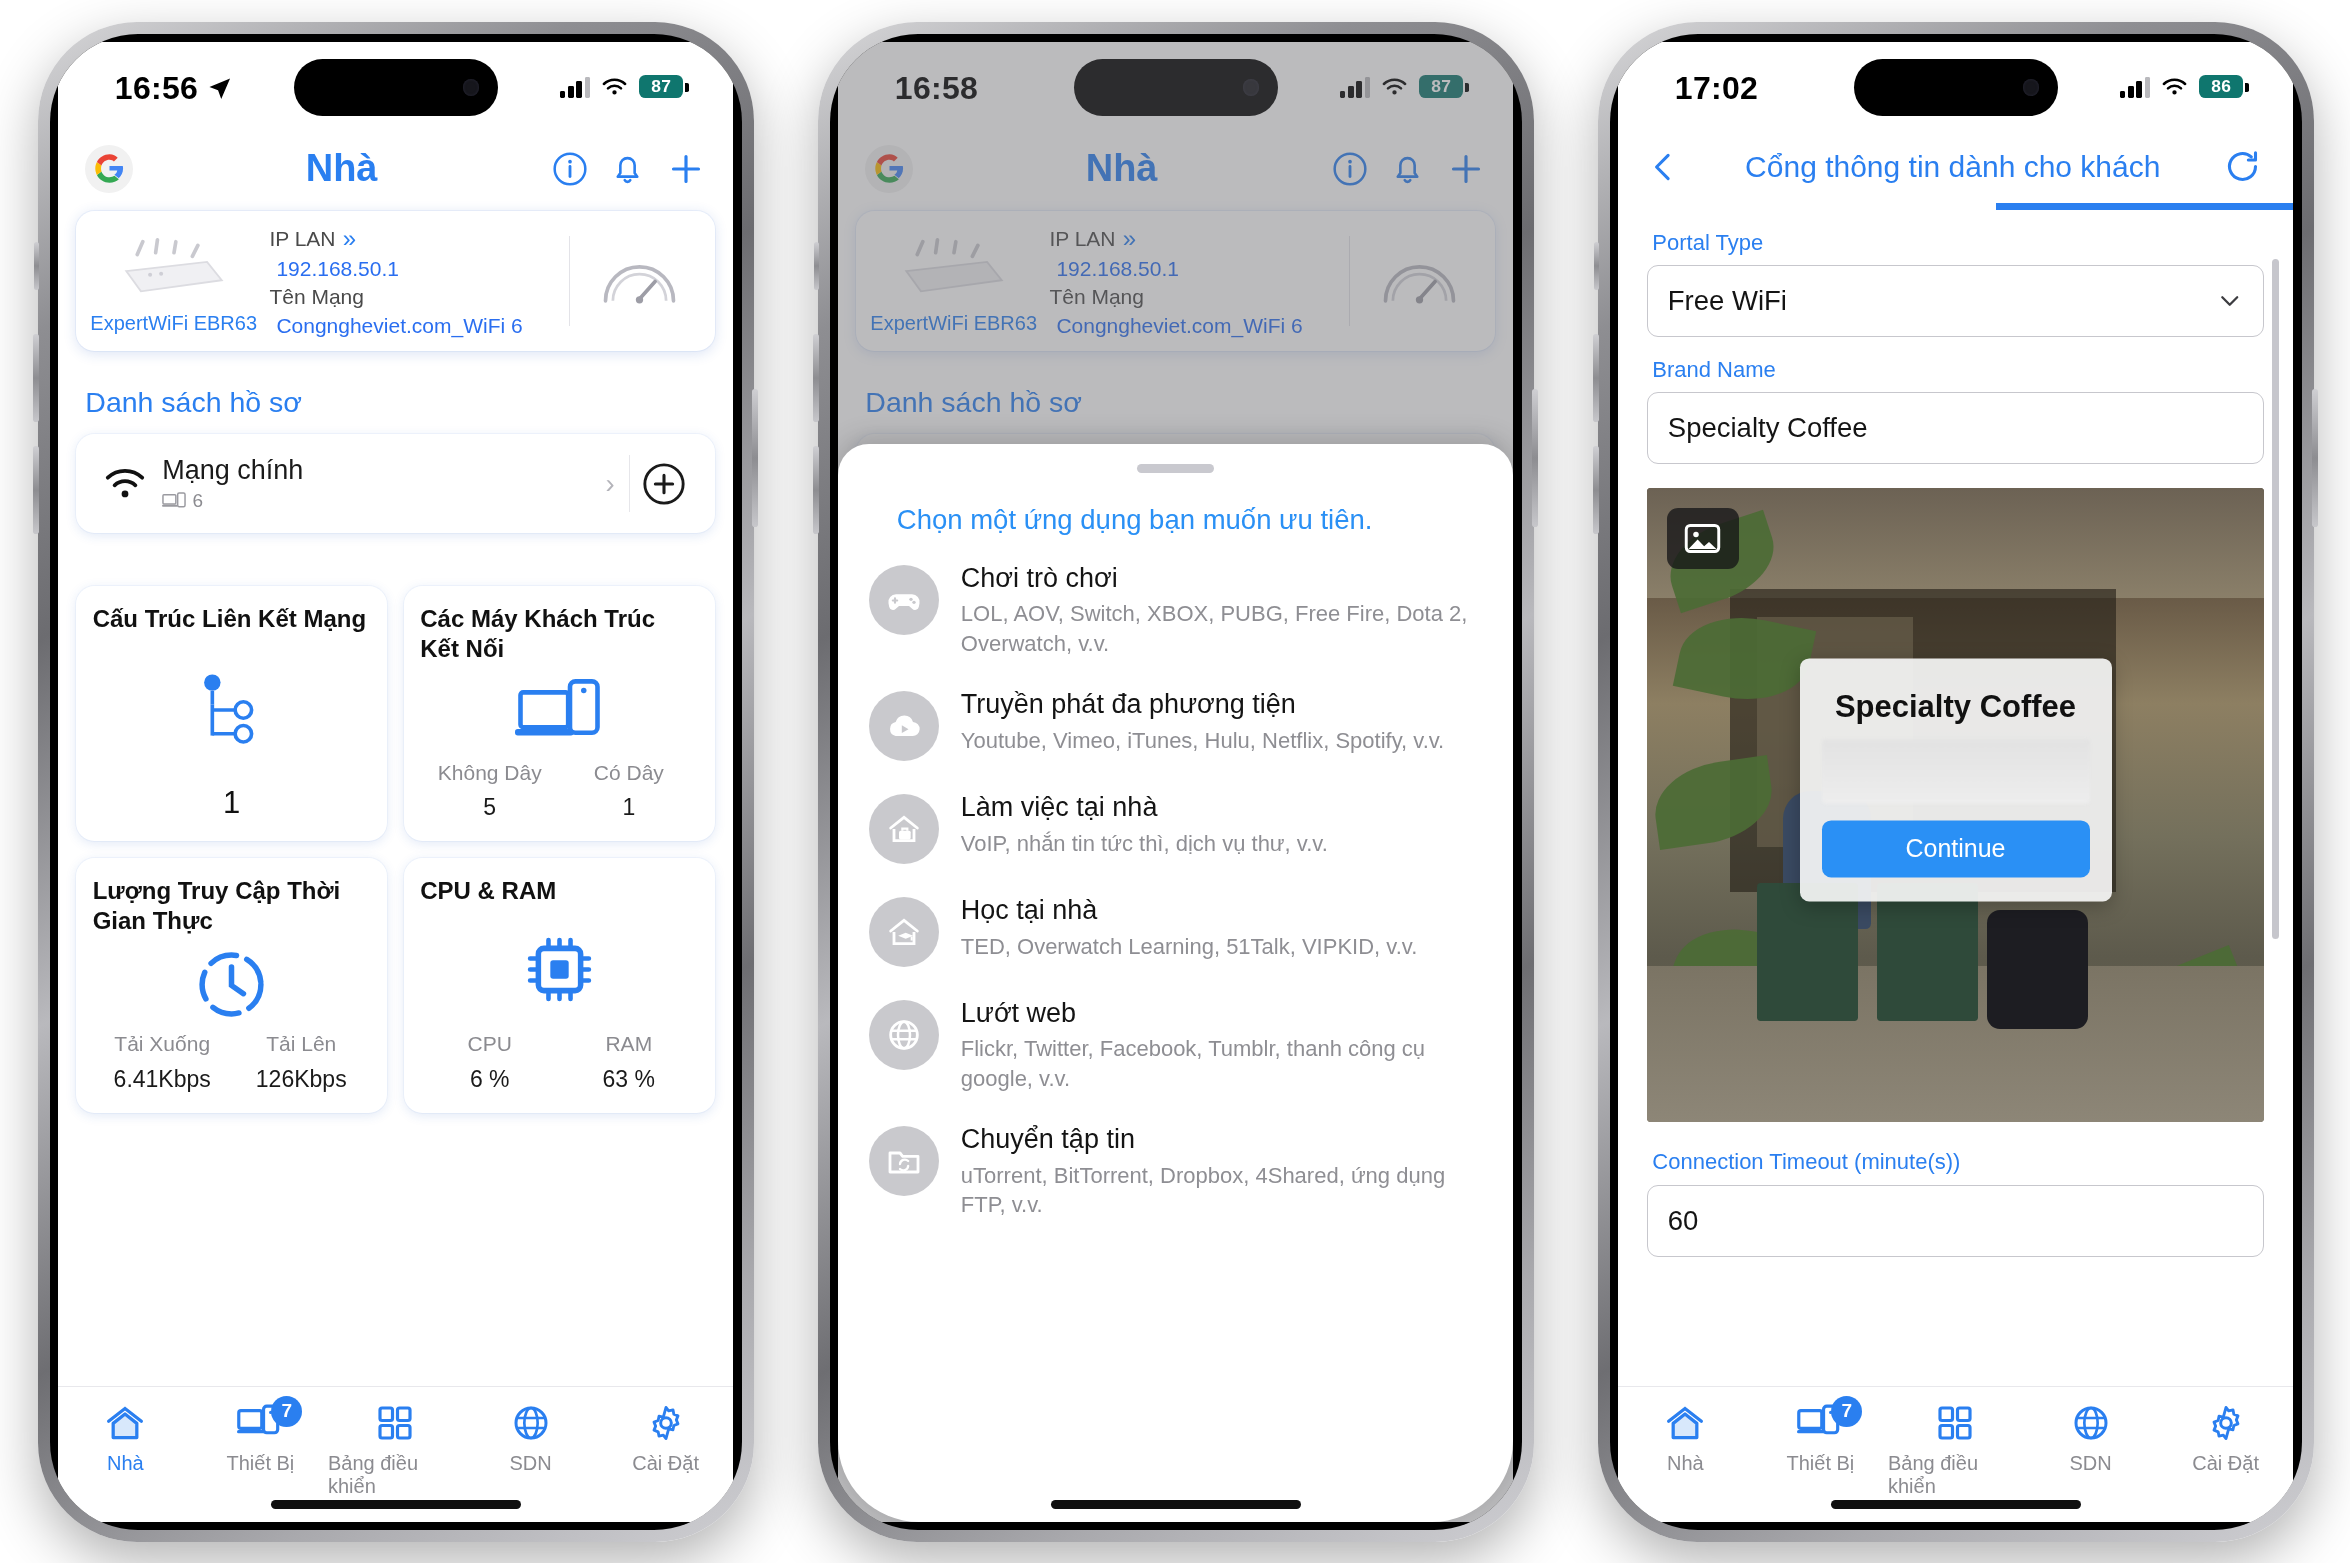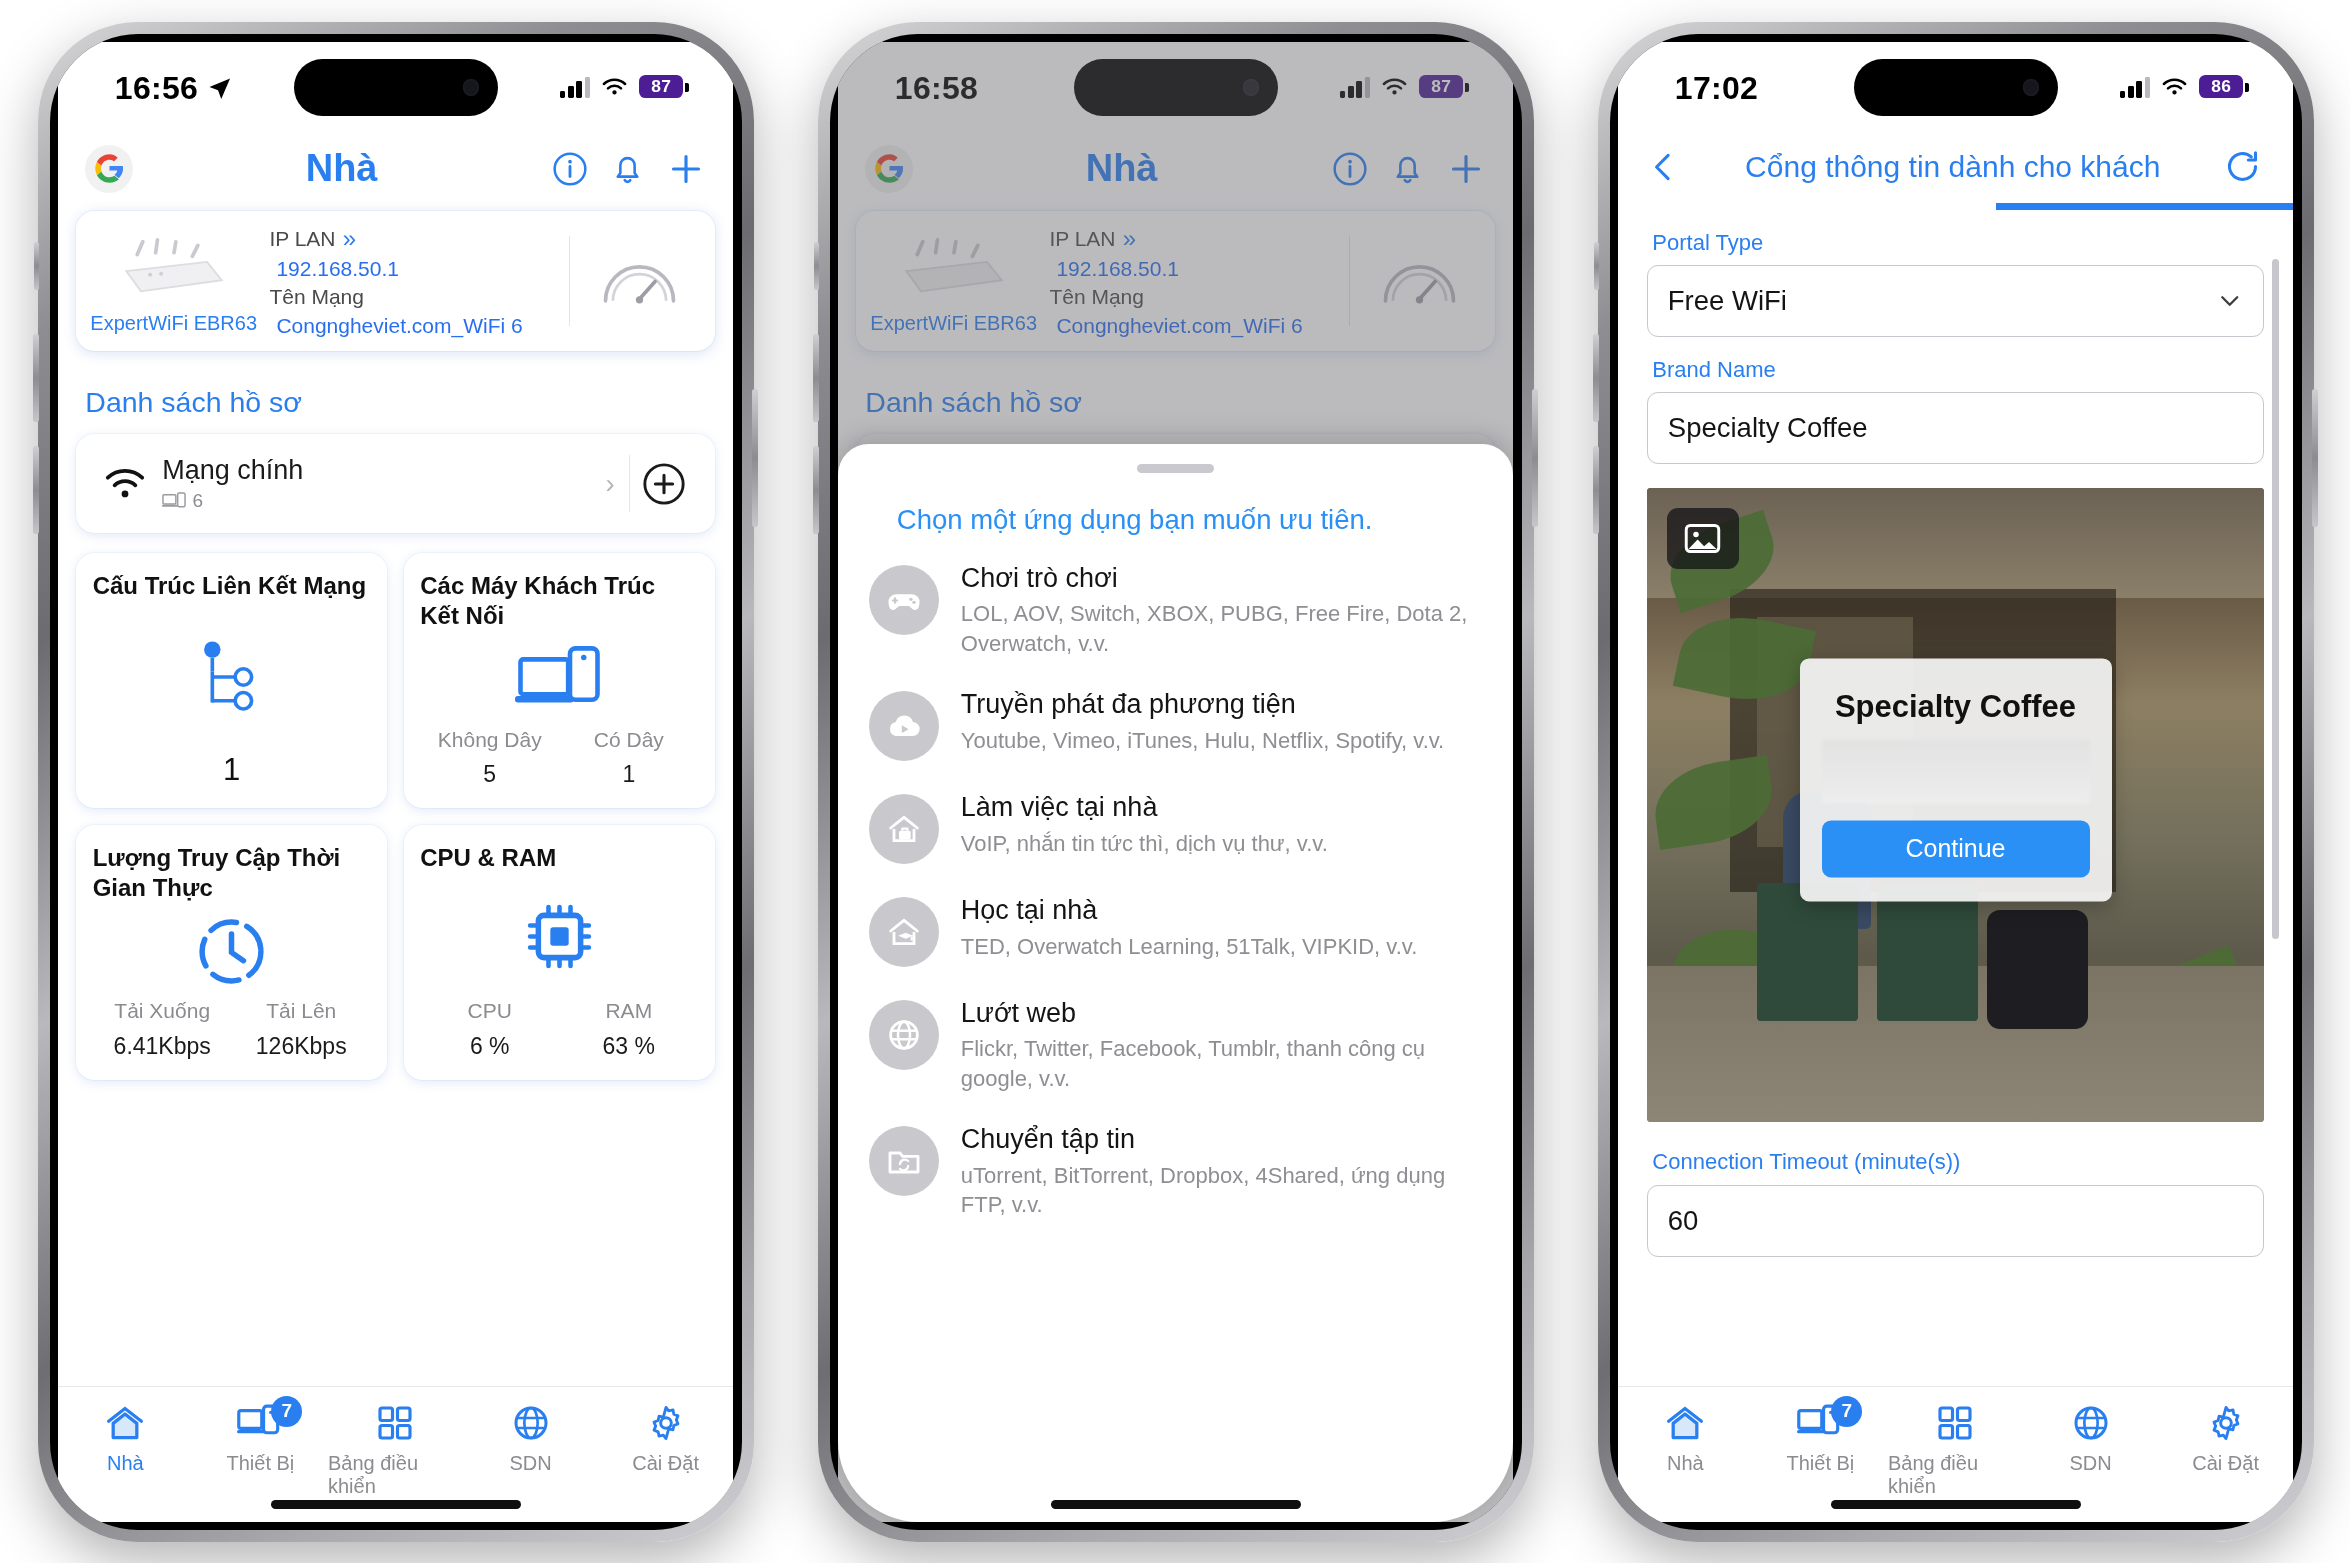--- a/index.html
+++ b/index.html
@@ -57,21 +57,21 @@
     position: absolute; left: 50%; transform: translateX(-50%); top: 16.5px;
     width: 204px; height: 57px; background: #000; border-radius: 31px;
     display: flex; align-items: center; justify-content: flex-end; padding-right: 18.4px;
   }
   .island .cam { width: 16.5px; height: 16.5px; border-radius: 50%; background: #16161c; box-shadow: inset 0 0 2.8px #2a2a3a; }
 
   .bars { display: flex; align-items: flex-end; gap: 2.8px; height: 22px; }
   .bars i { display: block; width: 5.5px; background: #000; border-radius: 1.4px; }
   .bars i:nth-child(1){height:7.3px}.bars i:nth-child(2){height:12px}
   .bars i:nth-child(3){height:16.5px}.bars i:nth-child(4){height:21px;background:#b9b9bd}
-  .batt { position: relative; width: 44px; height: 23px; border-radius: 6.4px; background: #4c1d95; color:#fff;
+  .batt { position: relative; width: 44px; height: 23px; border-radius: 6.4px; background: #0f766e; color:#fff;
           font-size: 17.4px; font-weight: 700; display:flex; align-items:center; justify-content:center; }
   .batt:after { content:""; position:absolute; right:-5.5px; top:7.3px; width:3.7px; height:9.2px; background:#000; border-radius:0 1.8px 1.8px 0; }
 
   
   .navbar { display: flex; align-items: center; justify-content: space-between; padding: 3.7px 27.5px 14.7px 27.5px; }
   .nav-title { font-size: 38px; font-weight: 700; color: #2a7ff0; }
   .gicon { width: 48px; height: 48px; border-radius: 50%; background: #f1f1f1; display:flex; align-items:center; justify-content:center; }
   .nav-actions { display: flex; align-items: center; gap: 18.4px; }
   .nav-actions svg { display:block; }
 
@@ -101,21 +101,21 @@
   .pc-body { flex:1; padding-left: 5.5px; }
   .pc-name { font-size: 27px; color:#1a1a1a; }
   .pc-sub  { font-size: 19px; color:#8b8b90; display:flex; align-items:center; gap:6.4px; margin-top: 4.6px; }
   .pc-chev { color:#b4b4ba; font-size: 27.5px; padding: 0 14.7px 0 5.5px; }
   .pc-divider { width:0.9px; height: 57px; background:#e6e6ea; }
   .pc-add { width: 68px; display:flex; align-items:center; justify-content:center; }
   .toggle { width: 75px; height: 42px; border-radius: 21px; background:#2a7ff0; position: relative; }
   .toggle:after { content:""; position:absolute; right:2.8px; top:2.8px; width:37px; height:37px; border-radius:50%; background:#fff; box-shadow:0 1.8px 3.7px rgba(0,0,0,.2); }
 
   
-  .grid { display: grid; grid-template-columns: 1fr 1fr; gap: 16.5px; padding: 20px 18.4px 0 18.4px; }
+  .grid { display: grid; grid-template-columns: 1fr 1fr; gap: 16.5px; padding: 20px 18.4px 0 18.4px; margin-top: 33px; }
   .tile {
     background:#fff; border-radius: 18.4px; padding: 18.4px 16.5px 20px 16.5px; min-height: 255px;
     box-shadow: 0 2.8px 11px rgba(40,90,190,.13), 0 0 0 0.9px rgba(60,110,210,.05);
     display:flex; flex-direction: column;
   }
   .tile-title { font-size: 24px; font-weight: 700; color:#111; line-height: 1.25; }
   .tile-center { flex:1; display:flex; align-items:center; justify-content:center; }
   .tile-big { font-size: 31px; color:#111; text-align:center; }
   .tile-foot { display:flex; }
   .tf-col { flex:1; text-align:center; }

